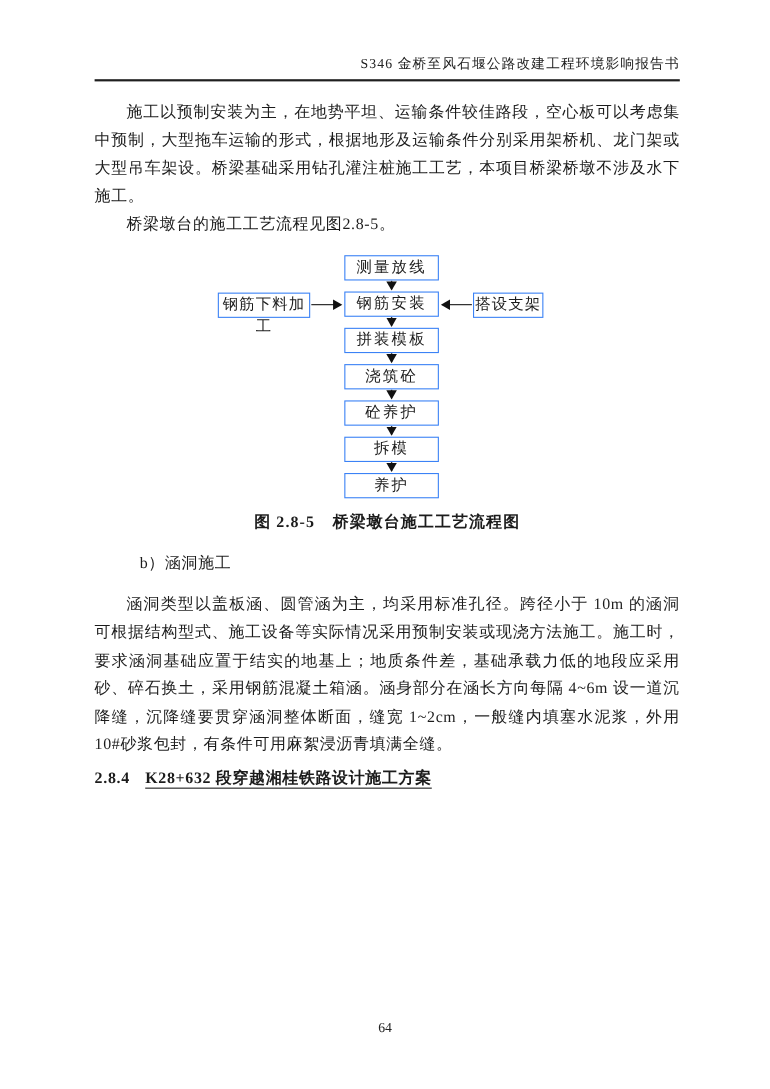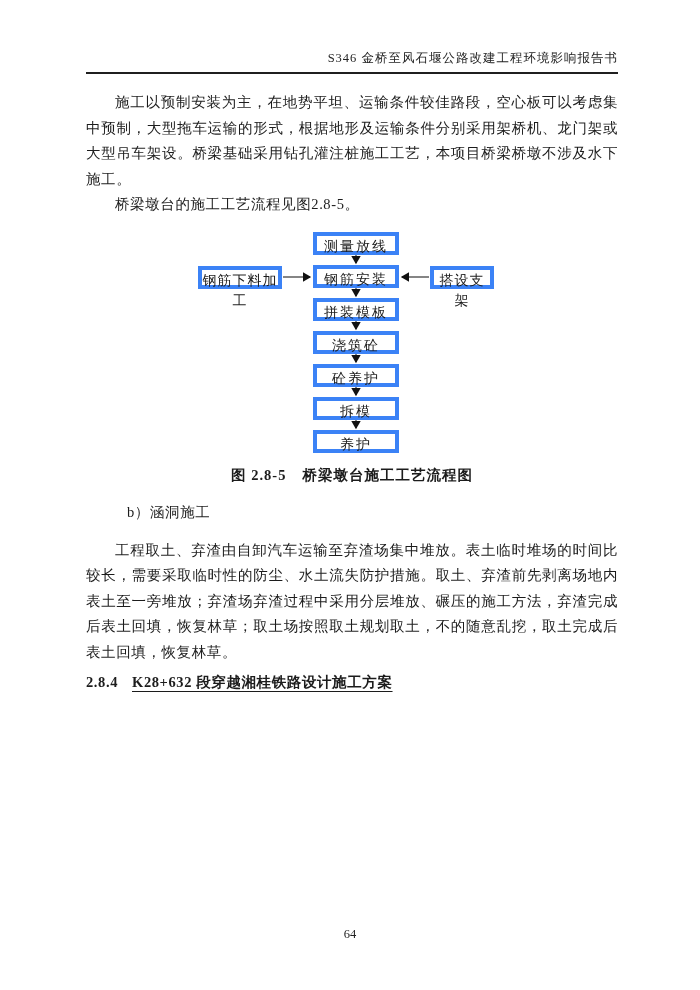--- a/index.html
+++ b/index.html
@@ -21,21 +21,21 @@
   .b-heading{margin:12px;text-indent:2em;}
   .sec-heading{margin:5px 0 2px 0;font-weight:bold;font-size:14.5px;}
   .sec-heading .sec-num{margin-right:14px;}
   .u-line{text-decoration:underline;text-underline-offset:4px;}
   
   .flowchart{
     position:relative;height:228px;margin-top:10px;
   }
   .fc-node{
     position:absolute;box-sizing:border-box;background:#fff;
-    border:4px solid #3b82f6;text-align:center;
+    border:1px solid #3b82f6;text-align:center;
     font-size:14px;line-height:20px;height:23px;padding-top:1px;
     letter-spacing:2px;
   }
   .fc-n0{left:227px;top:4px;width:86px;}
   .fc-n1{left:227px;top:37px;width:86px;}
   .fc-n2{left:227px;top:70px;width:86px;}
   .fc-n3{left:227px;top:103px;width:86px;}
   .fc-n4{left:227px;top:136px;width:86px;}
   .fc-n5{left:227px;top:169px;width:86px;font-family:Liberation Serif, serif;}
   .fc-n6{left:227px;top:202px;width:86px;}
@@ -92,23 +92,23 @@
       <div class="fc-node fc-left">钢筋下料加工</div>
       <div class="fc-node fc-right">搭设支架</div>
     </div>
 
     <div class="fig-caption">
       <span class="cap-label">图 2.8-5</span><span>桥梁墩台施工工艺流程图</span>
     </div>
 
     <p class="b-heading">b）涵洞施工</p>
 
+    <p class="para">涵洞类型以盖板涵、圆管涵为主，均采用标准孔径。跨径小于 10m 的涵洞可根据结构型式、施工设备等实际情况采用预制安装或现浇方法施工。施工时，要求涵洞基础应置于结实的地基上；地质条件差，基础承载力低的地段应采用砂、碎石换土，采用钢筋混凝土箱涵。涵身部分在涵长方向每隔 4~6m 设一道沉降缝，沉降缝要贯穿涵洞整体断面，缝宽 1~2cm，一般缝内填塞水泥浆，外用 10#砂浆包封，有条件可用麻絮浸沥青填满全缝。</p>
 
 
-    <p class="para">工程取土、弃渣由自卸汽车运输至弃渣场集中堆放。表土临时堆场的时间比较长，需要采取临时性的防尘、水土流失防护措施。取土、弃渣前先剥离场地内表土至一旁堆放；弃渣场弃渣过程中采用分层堆放、碾压的施工方法，弃渣完成后表土回填，恢复林草；取土场按照取土规划取土，不的随意乱挖，取土完成后表土回填，恢复林草。</p>
 
     <div class="sec-heading">
       <span class="sec-num">2.8.4</span><span class="u-line">K28+632 段穿越湘桂铁路设计施工方案</span>
     </div>
 
 
   </div>
 
   <div class="pagenum">64</div>
 

